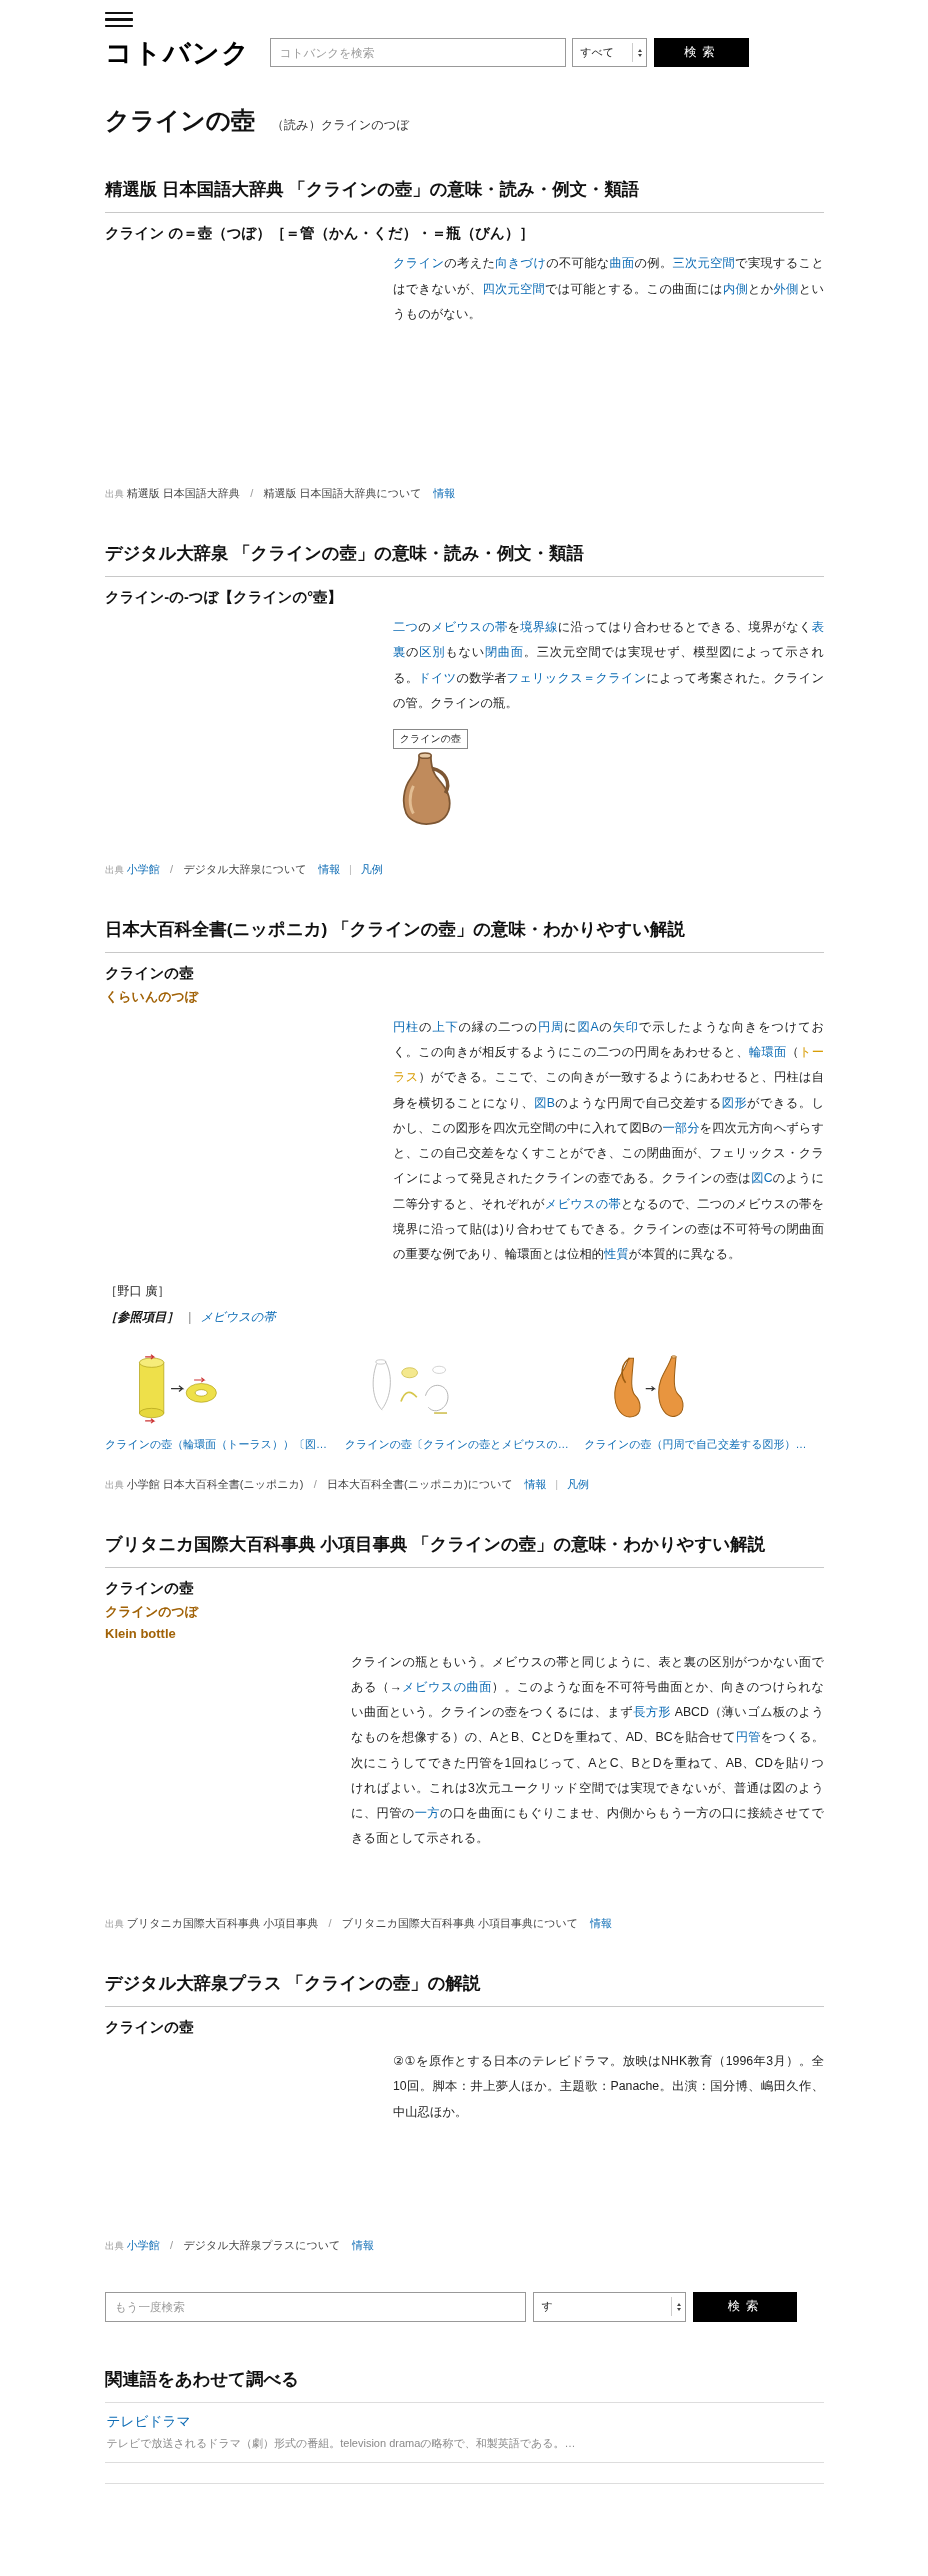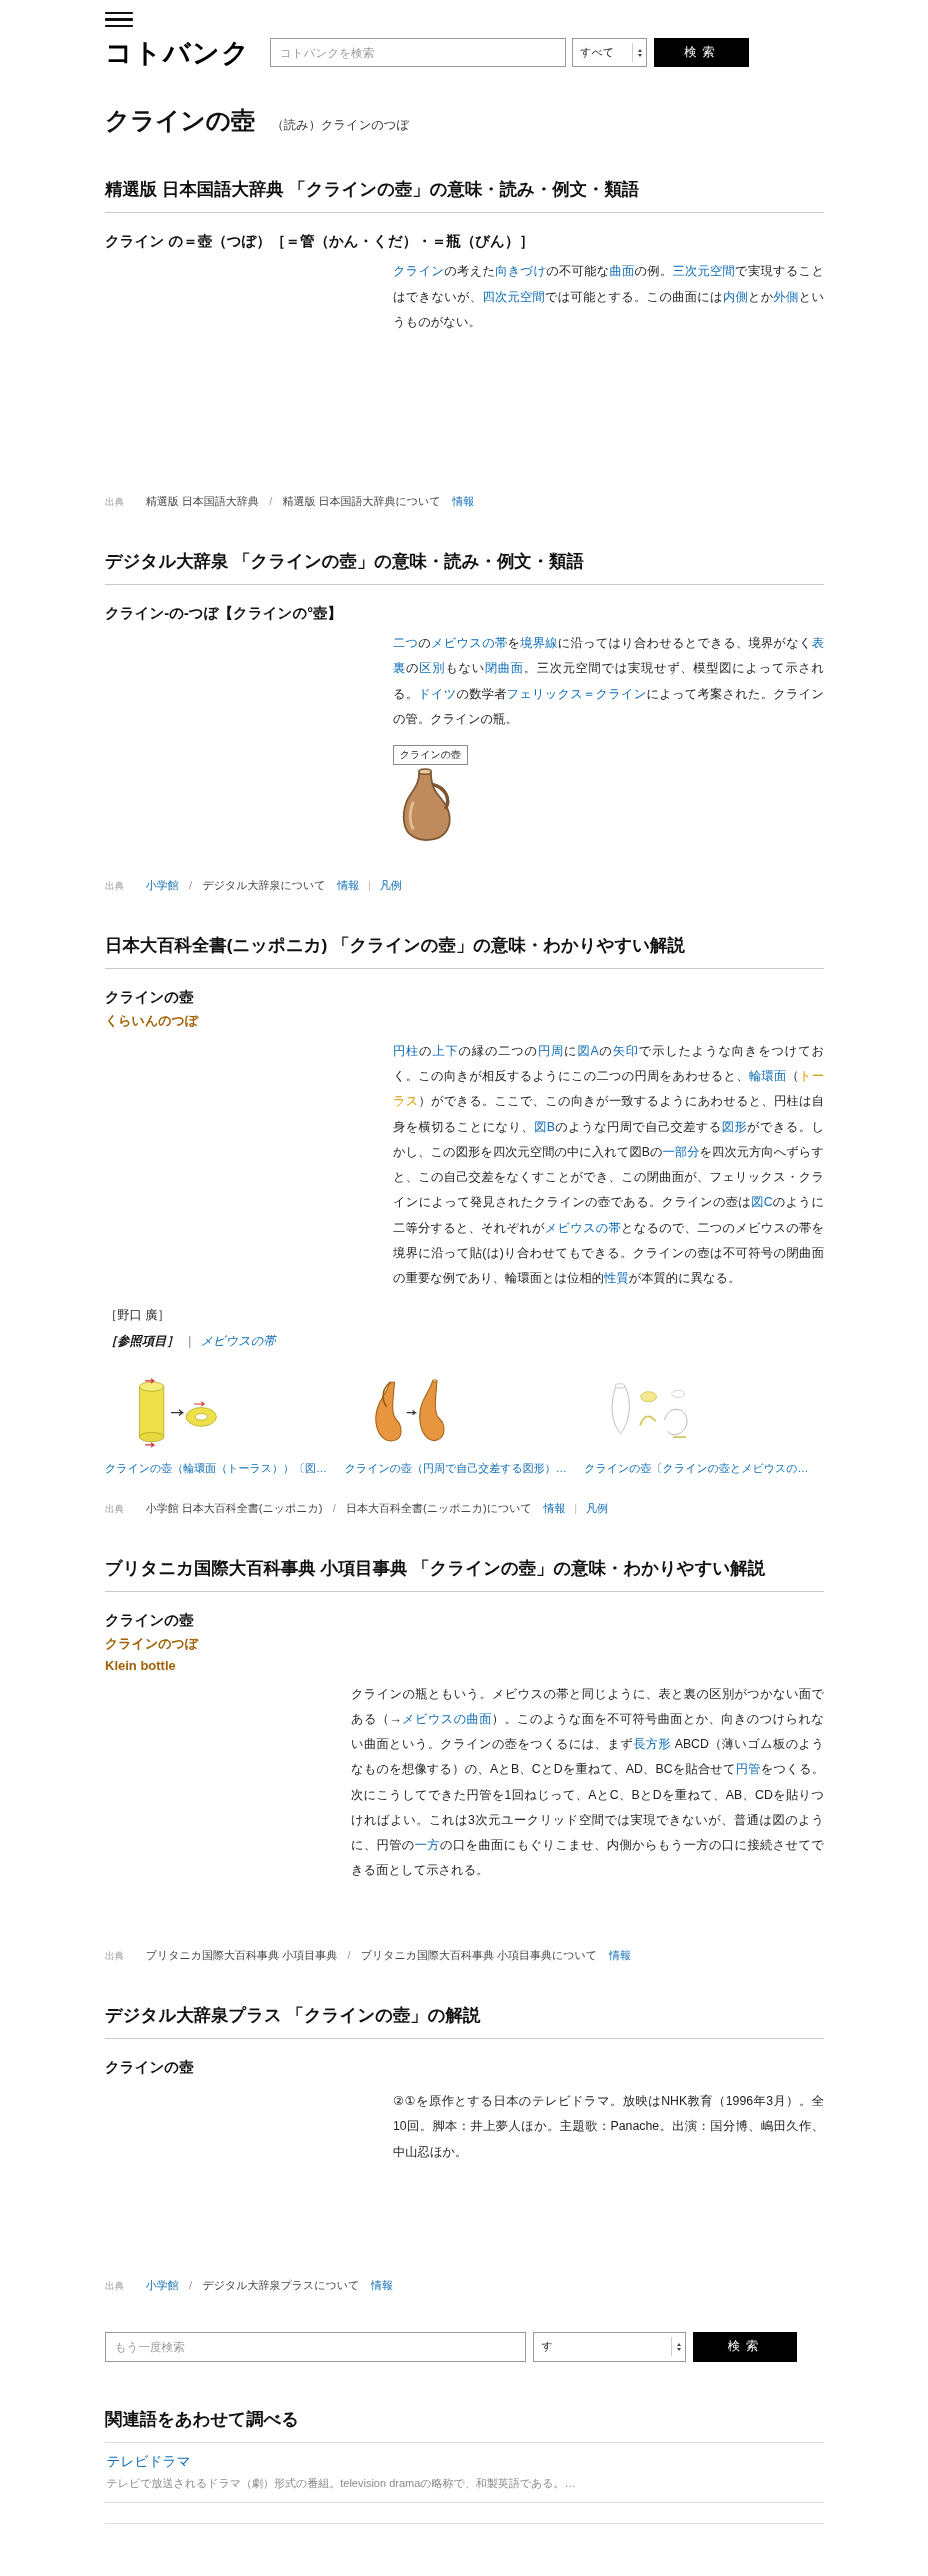--- a/index.html
+++ b/index.html
@@ -30,21 +30,21 @@
   .search-btn.again { width:104px; height:30px; }
 
   
   .page-title-row { margin-top:33px; display:flex; align-items:baseline; gap:16px; }
   h1 { margin:0; font-size:24.6px; font-weight:700; color:#111; }
   .reading { font-size:12.3px; color:#333; }
 
   
   .dict-section { margin-top:40px; }
   .sec-heading { margin:0; font-size:17.4px; font-weight:700; color:#111; padding-bottom:11px; border-bottom:0.7px solid #c8c8c8; }
-  .headword { margin-top:19px; font-size:14.5px; font-weight:700; color:#111; }
+  .headword { margin-top:11px; font-size:14.5px; font-weight:700; color:#111; }
   .headword-sub { margin-top:5px; font-size:13px; font-weight:700; color:#a16207; }
   .entry-body { margin-left:288px; margin-top:8.7px; font-size:12.3px; line-height:2.05; color:#222; text-align:justify; }
   .entry-body.narrow-indent { margin-left:246px; }
   .entry-body .para + .para { margin-top:0; }
   .ilink { color:#0d6cb5; }
   .ilink-alt { color:#d79b00; }
 
   .inline-figure { margin-left:288px; margin-top:13px; }
   .fig-label { display:inline-block; border:0.7px solid #888; padding:2.2px 5.8px; font-size:10px; color:#222; background:#fff; }
   .bottle-img { display:block; margin-top:1.4px; }
@@ -53,21 +53,21 @@
   .ref-line { margin-top:8.7px; font-size:12.3px;font-style:italic; }
   .ref-label { font-weight:700; color:#111; }
   .ref-bar { color:#888; margin:0 5.8px; }
   .ref-link { color:#0d6cb5; }
 
   .figure-grid { margin-top:22px; display:grid; grid-template-columns:1fr 1fr 1fr; }
   .figure-thumb { height:81px; display:flex; align-items:flex-end; padding-left:20px; cursor:pointer; }
   .figure-caption { display:block; margin-top:8.7px; font-size:11px; color:#0d6cb5; white-space:nowrap; overflow:hidden; }
 
   .source-line { margin-top:24.6px; font-size:11px; color:#333; }
-  .src-label { color:#999; font-size:9.4px; margin-right:19px; }
+  .src-label { color:#999; font-size:9.4px; margin-right:0; }
   .src-name { color:#444; }
   a.src-name-link { color:#0d6cb5; }
   .src-sep { color:#999; margin:0 7.2px; }
   .src-about { color:#444; }
   .src-info { color:#0d6cb5; margin-left:8.7px; }
   .src-bar { color:#bbb; margin:0 5.8px; }
   .src-hanrei { color:#0d6cb5; }
 
   .spacer-a { height:134px; }
   .spacer-b { height:10px; }
@@ -179,44 +179,44 @@
             <ellipse cx="106" cy="58" rx="21" ry="13" fill="#eee04a" stroke="#b3a31c"></ellipse>
             <ellipse cx="106" cy="58" rx="8.5" ry="4.5" fill="#fff" stroke="#b3a31c"></ellipse>
             <path d="M96,40 h14 l-4,-3 m4,3 l-4,3" stroke="#c33" fill="none" stroke-width="1.4"></path>
           </svg>
         </div>
         <a class="figure-caption" href="#">クラインの壺（輪環面（トーラス））〔図…</a>
       </div>
       <div class="figure-cell">
         <div class="figure-thumb">
           <svg width="95" height="78" viewBox="0 0 132 108">
-            <path d="M34,10 C30,28 16,36 15,58 C14,80 26,94 40,91 C54,88 52,70 43,61 C35,53 40,28 41,10 Z" fill="#e8953f" stroke="#9c5d12" stroke-width="1.4"></path>
-            <path d="M36,10 C24,16 22,34 30,44" fill="none" stroke="#9c5d12" stroke-width="2.2"></path>
-            <path d="M58,52 h12 l-4,-3 m4,3 l-4,3" stroke="#333" fill="none" stroke-width="1.6"></path>
-            <path d="M94,8 C88,26 76,36 76,57 C76,78 86,94 100,90 C113,86 112,68 103,60 C94,52 99,26 100,8 Z" fill="#e8953f" stroke="#9c5d12" stroke-width="1.4"></path>
-            <ellipse cx="97" cy="8" rx="3.5" ry="1.6" fill="#f8c98e" stroke="#9c5d12"></ellipse>
-          </svg>
-        </div>
-        <a class="figure-caption" href="#">クラインの壺（円周で自己交差する図形）…</a>
-      </div>
-      <div class="figure-cell">
-        <div class="figure-thumb">
-          <svg width="95" height="78" viewBox="0 0 132 108">
             <path d="M16,18 C8,40 10,68 24,82" fill="none" stroke="#b5b5b5" stroke-width="1.2"></path>
             <path d="M28,14 C40,34 36,64 24,80" fill="none" stroke="#b5b5b5" stroke-width="1.2"></path>
             <ellipse cx="22" cy="15" rx="7" ry="3" fill="none" stroke="#b5b5b5"></ellipse>
             <path d="M50,70 q8,-22 22,-6" fill="none" stroke="#d6c64a" stroke-width="2.4"></path>
             <ellipse cx="62" cy="30" rx="11" ry="7" fill="#f4e88e" stroke="#c9b83e"></ellipse>
             <path d="M84,62 C90,42 112,44 115,60 C118,78 98,90 88,78" fill="none" stroke="#a9a9a9" stroke-width="1.2"></path>
             <ellipse cx="103" cy="26" rx="9" ry="5" fill="none" stroke="#c2c2c2"></ellipse>
             <path d="M96,86 h18" stroke="#c9b83e" stroke-width="2"></path>
           </svg>
         </div>
         <a class="figure-caption" href="#">クラインの壺〔クラインの壺とメビウスの…</a>
       </div>
+      <div class="figure-cell">
+        <div class="figure-thumb">
+          <svg width="95" height="78" viewBox="0 0 132 108">
+            <path d="M34,10 C30,28 16,36 15,58 C14,80 26,94 40,91 C54,88 52,70 43,61 C35,53 40,28 41,10 Z" fill="#e8953f" stroke="#9c5d12" stroke-width="1.4"></path>
+            <path d="M36,10 C24,16 22,34 30,44" fill="none" stroke="#9c5d12" stroke-width="2.2"></path>
+            <path d="M58,52 h12 l-4,-3 m4,3 l-4,3" stroke="#333" fill="none" stroke-width="1.6"></path>
+            <path d="M94,8 C88,26 76,36 76,57 C76,78 86,94 100,90 C113,86 112,68 103,60 C94,52 99,26 100,8 Z" fill="#e8953f" stroke="#9c5d12" stroke-width="1.4"></path>
+            <ellipse cx="97" cy="8" rx="3.5" ry="1.6" fill="#f8c98e" stroke="#9c5d12"></ellipse>
+          </svg>
+        </div>
+        <a class="figure-caption" href="#">クラインの壺（円周で自己交差する図形）…</a>
+      </div>
     </div>
     <div class="source-line">
       <span class="src-label">出典</span>
       <span class="src-name">小学館 日本大百科全書(ニッポニカ)</span>
       <span class="src-sep">/</span>
       <span class="src-about">日本大百科全書(ニッポニカ)について</span>
       <a class="src-info" href="#">情報</a>
       <span class="src-bar">|</span>
       <a class="src-hanrei" href="#">凡例</a>
     </div>

